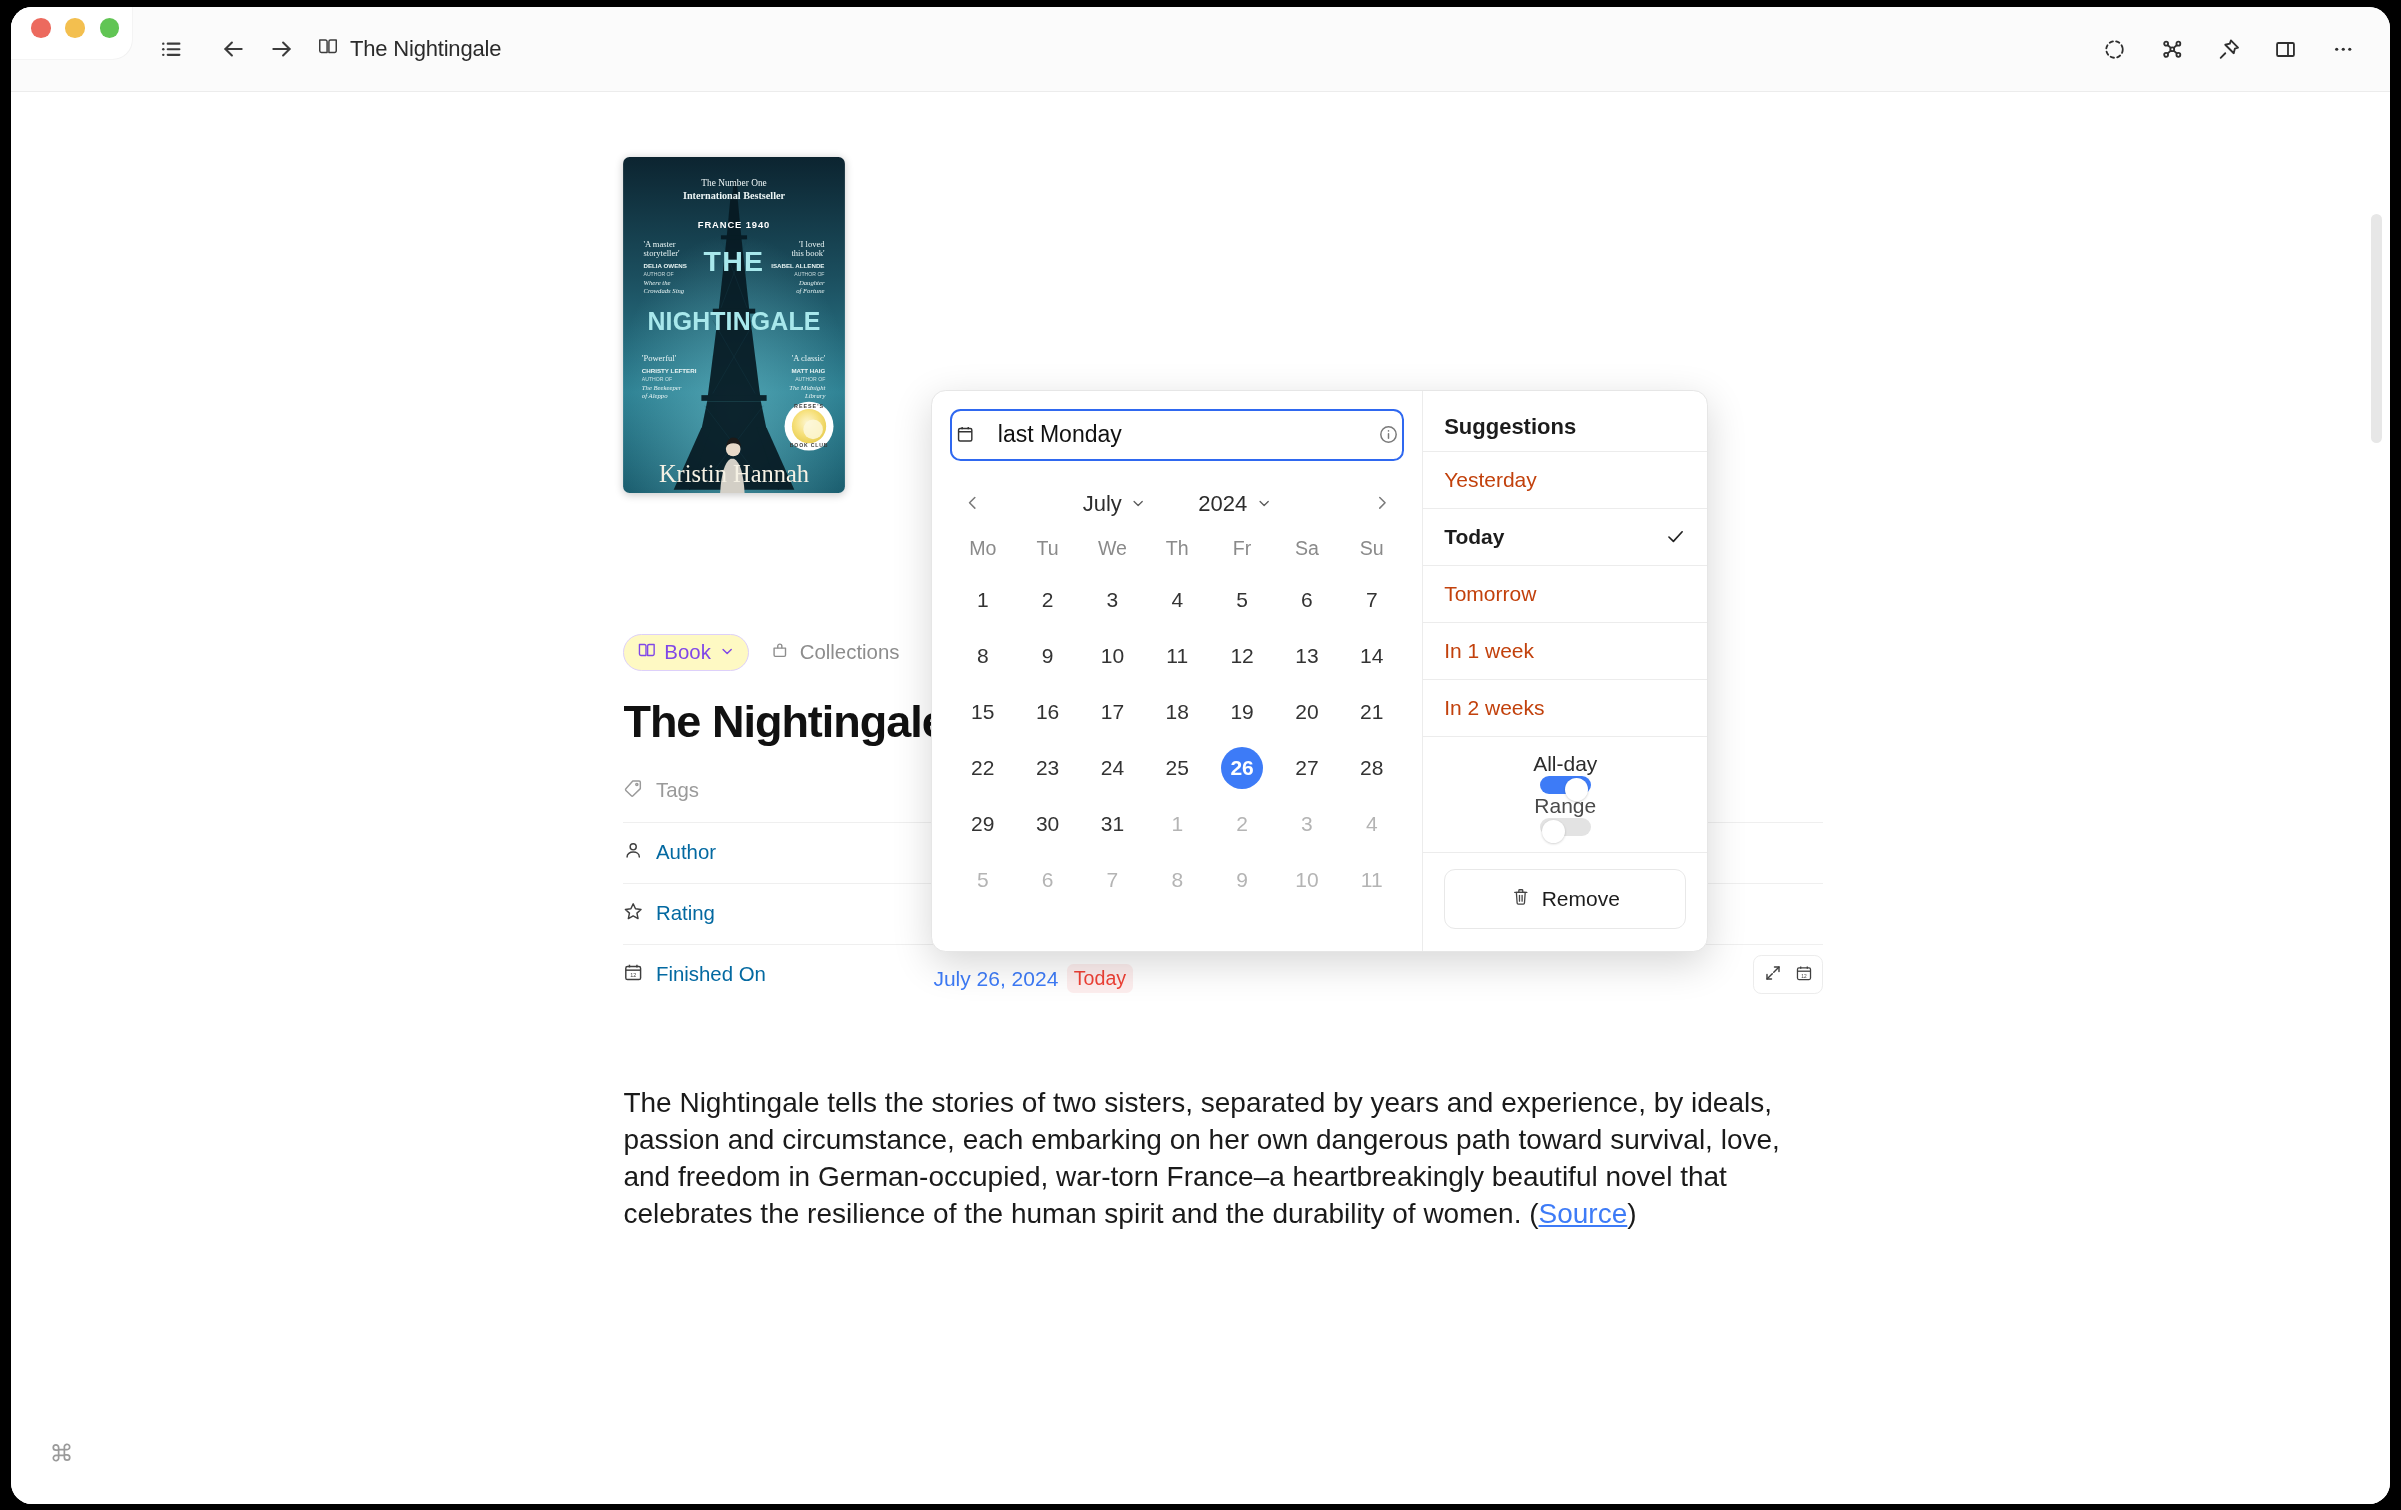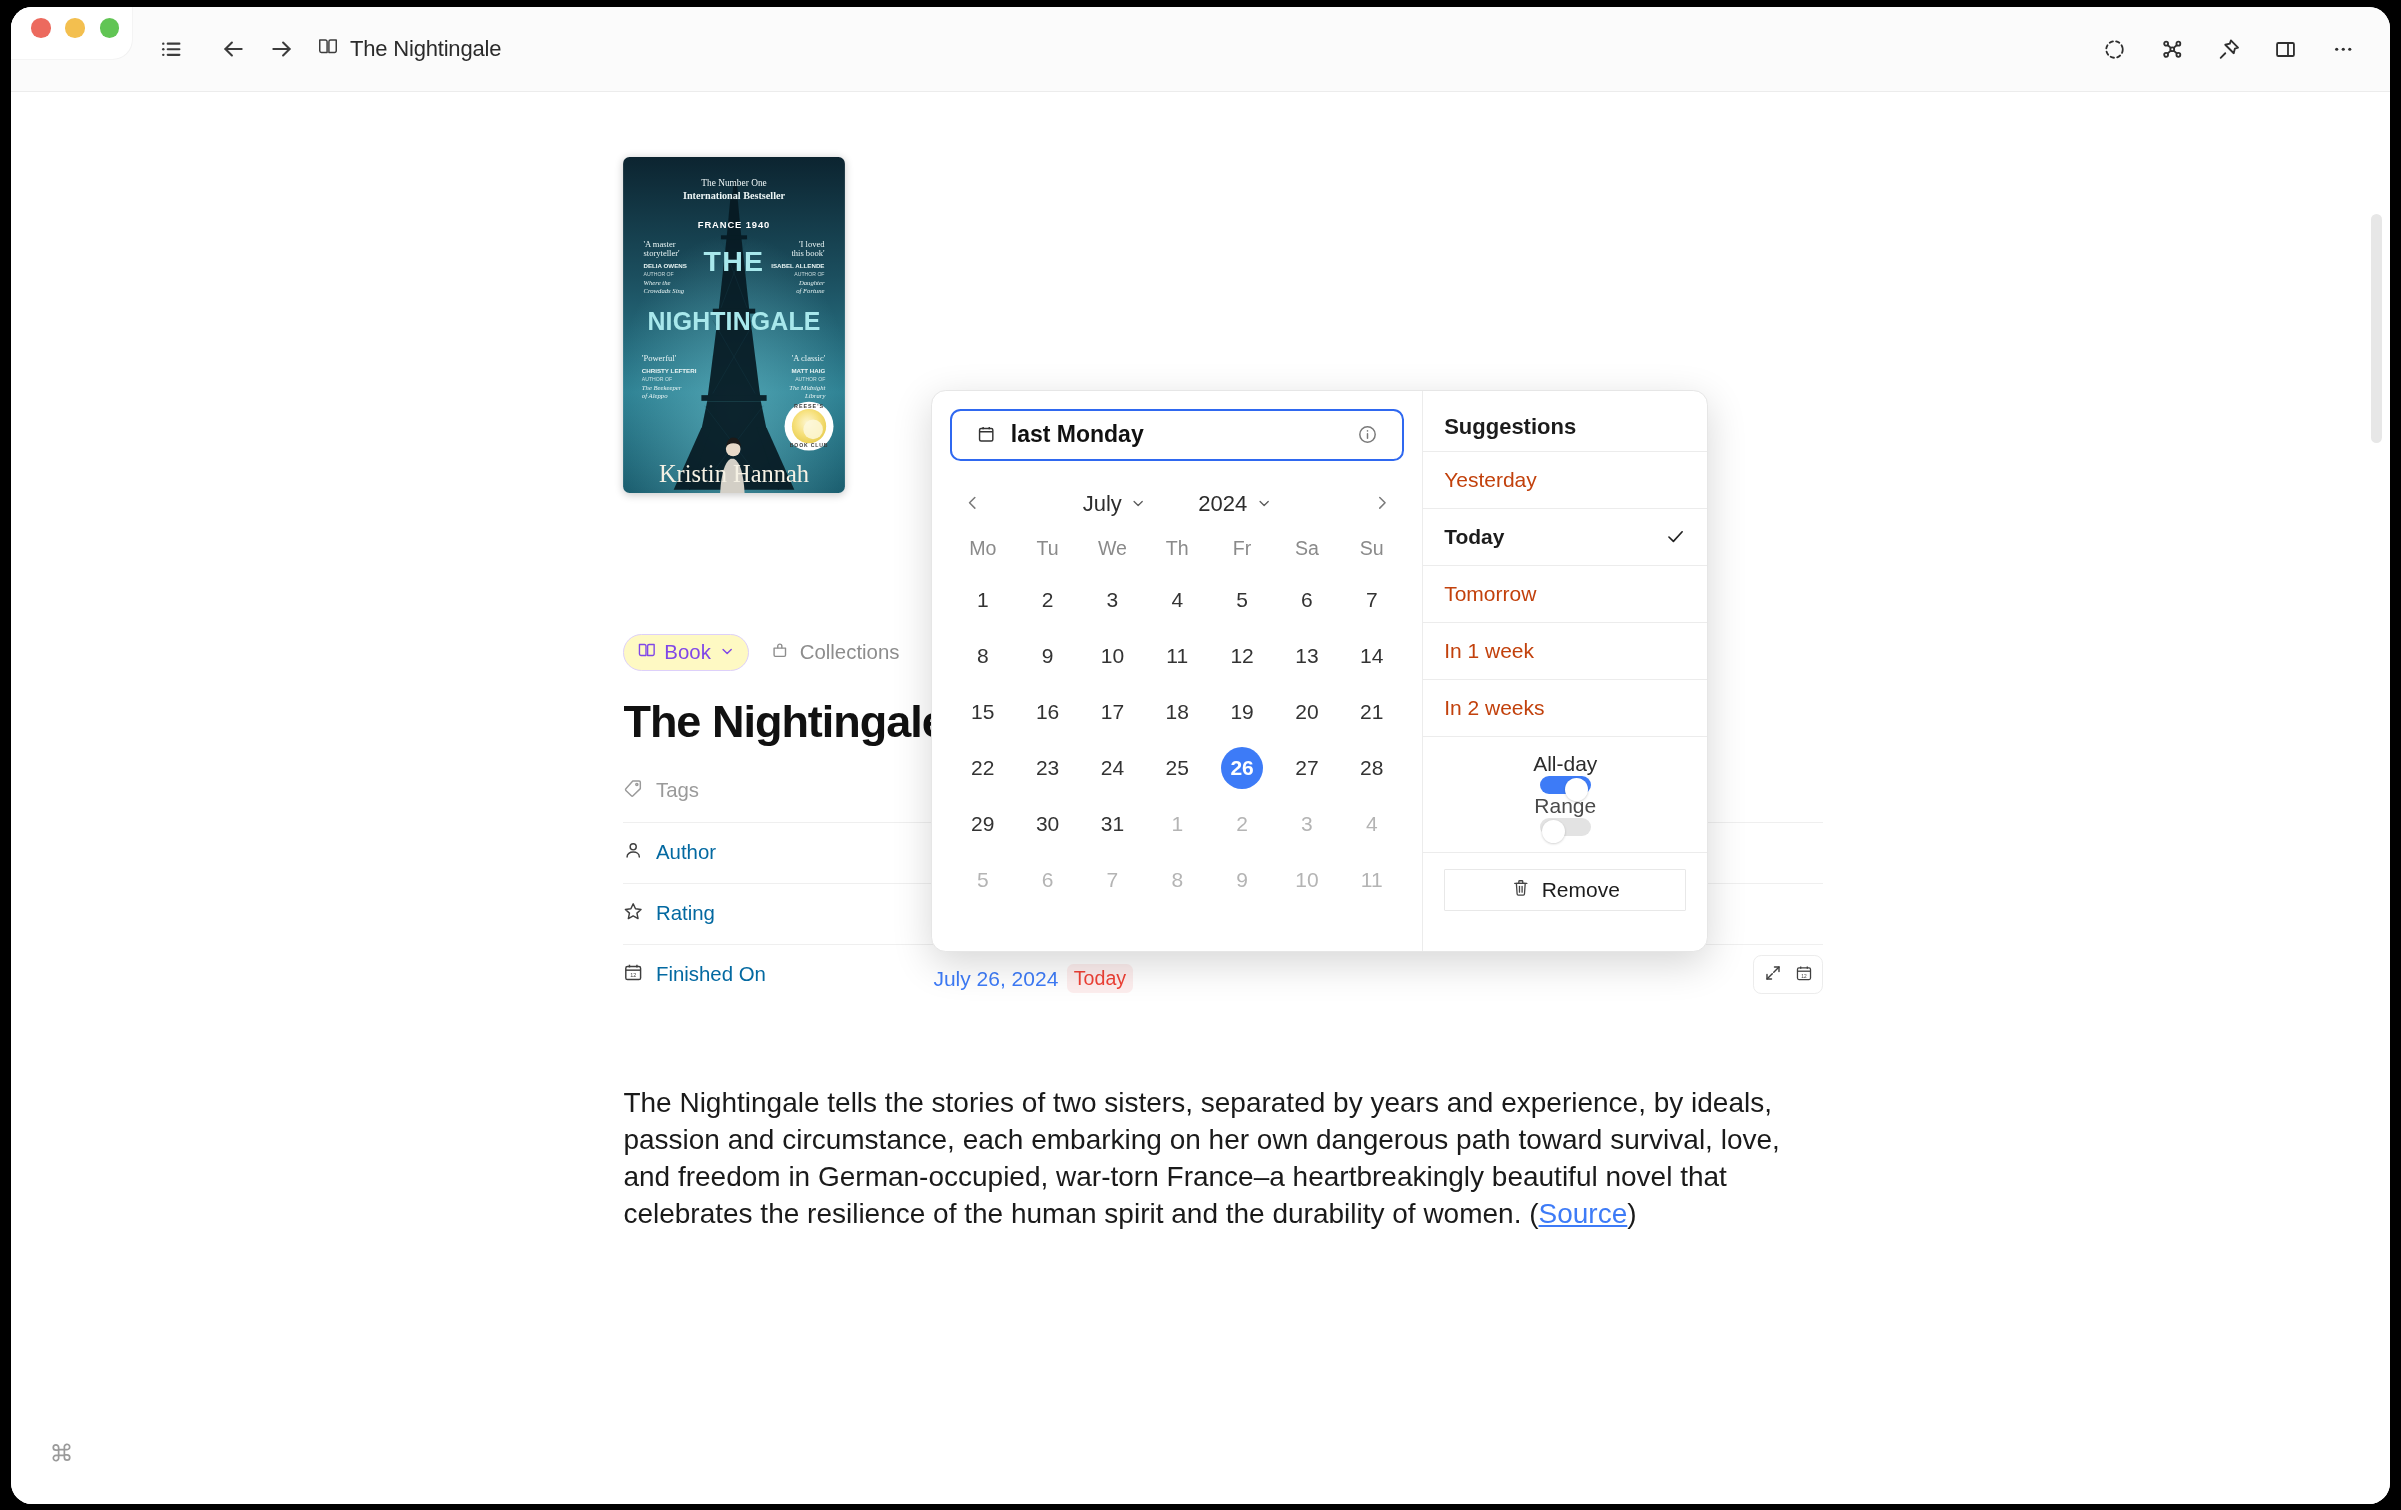--- a/index.html
+++ b/index.html
@@ -185,23 +185,22 @@
   .pop-left {
     width: 492px;
     border-right: 0.8px solid #ececec;
     padding: 18px 18px 0 18px;
   }
   .dinput {
     display: flex; align-items: center;
     height: 52px;
     border: 2.4px solid #2f68f0;
     border-radius: 10.6px;
-    padding: 0 24px;
-    gap: 14px;
-    font-weight: bold;
+    padding: 0 3px;
+    gap: 22px;
   }
   .dinput .val {
     flex: 1; font-size: 23px; color: #111;
   }
   .dinput .ico { color: #3c3c3c; display: flex; }
   .dinput .info { color: #7a7a7a; display: flex; cursor: pointer; }
 
   .cal-head {
     display: flex; align-items: center;
     height: 64px; margin-top: 11.4px;
@@ -280,22 +279,22 @@
     width: 23px; height: 23px; border-radius: 50%;
     background: #fff; box-shadow: 0 0.8px 2.4px rgba(0,0,0,0.2);
   }
   .sw.on i { left: 25px; }
   .remove-wrap {
     border-top: 0.8px solid #ececec;
     padding: 16.3px 21px 19.6px 21px;
   }
   .remove-btn {
     display: flex; align-items: center; justify-content: center; gap: 11.4px;
-    height: 42px;
-    border: 0.8px solid #e8e8e8; border-radius: 1px;
+    height: 60px;
+    border: 0.8px solid #e8e8e8; border-radius: 11px;
     font-size: 21px; color: #1c1c1c; cursor: pointer;
     background: #fff;
   }
 </style>
 </head>
 <body>
 
 <div id="screen">
   <div class="window">
 

